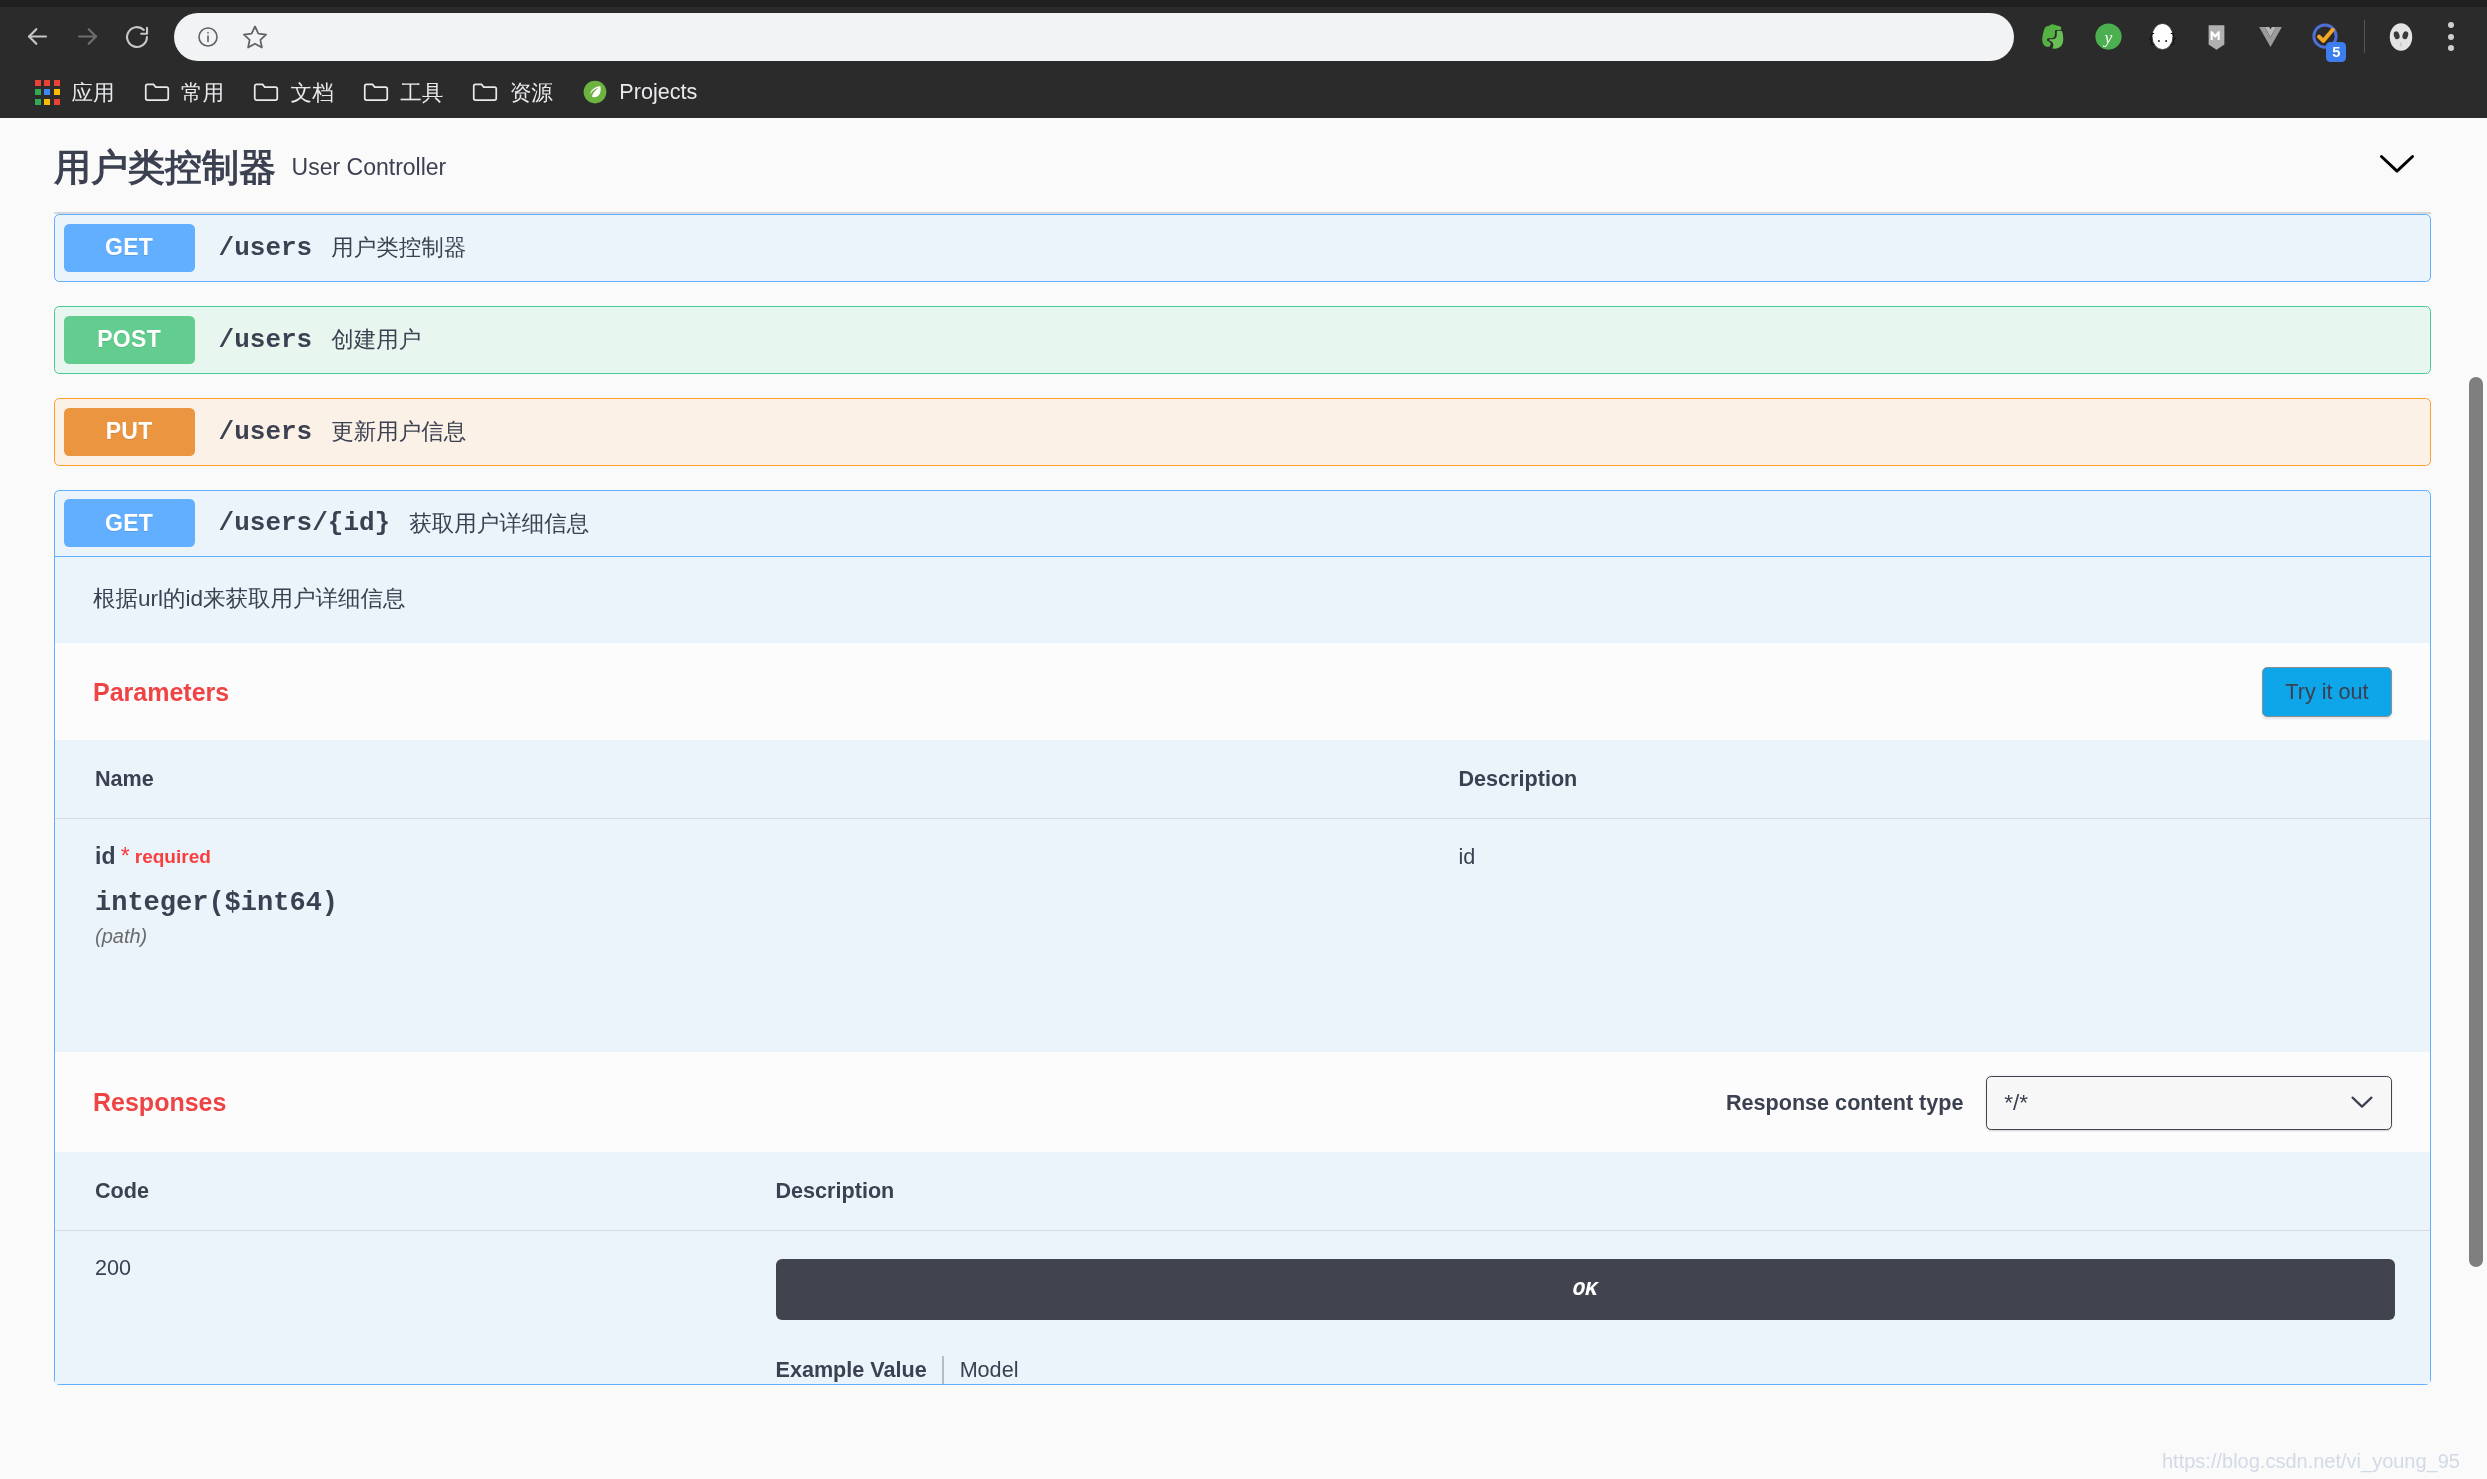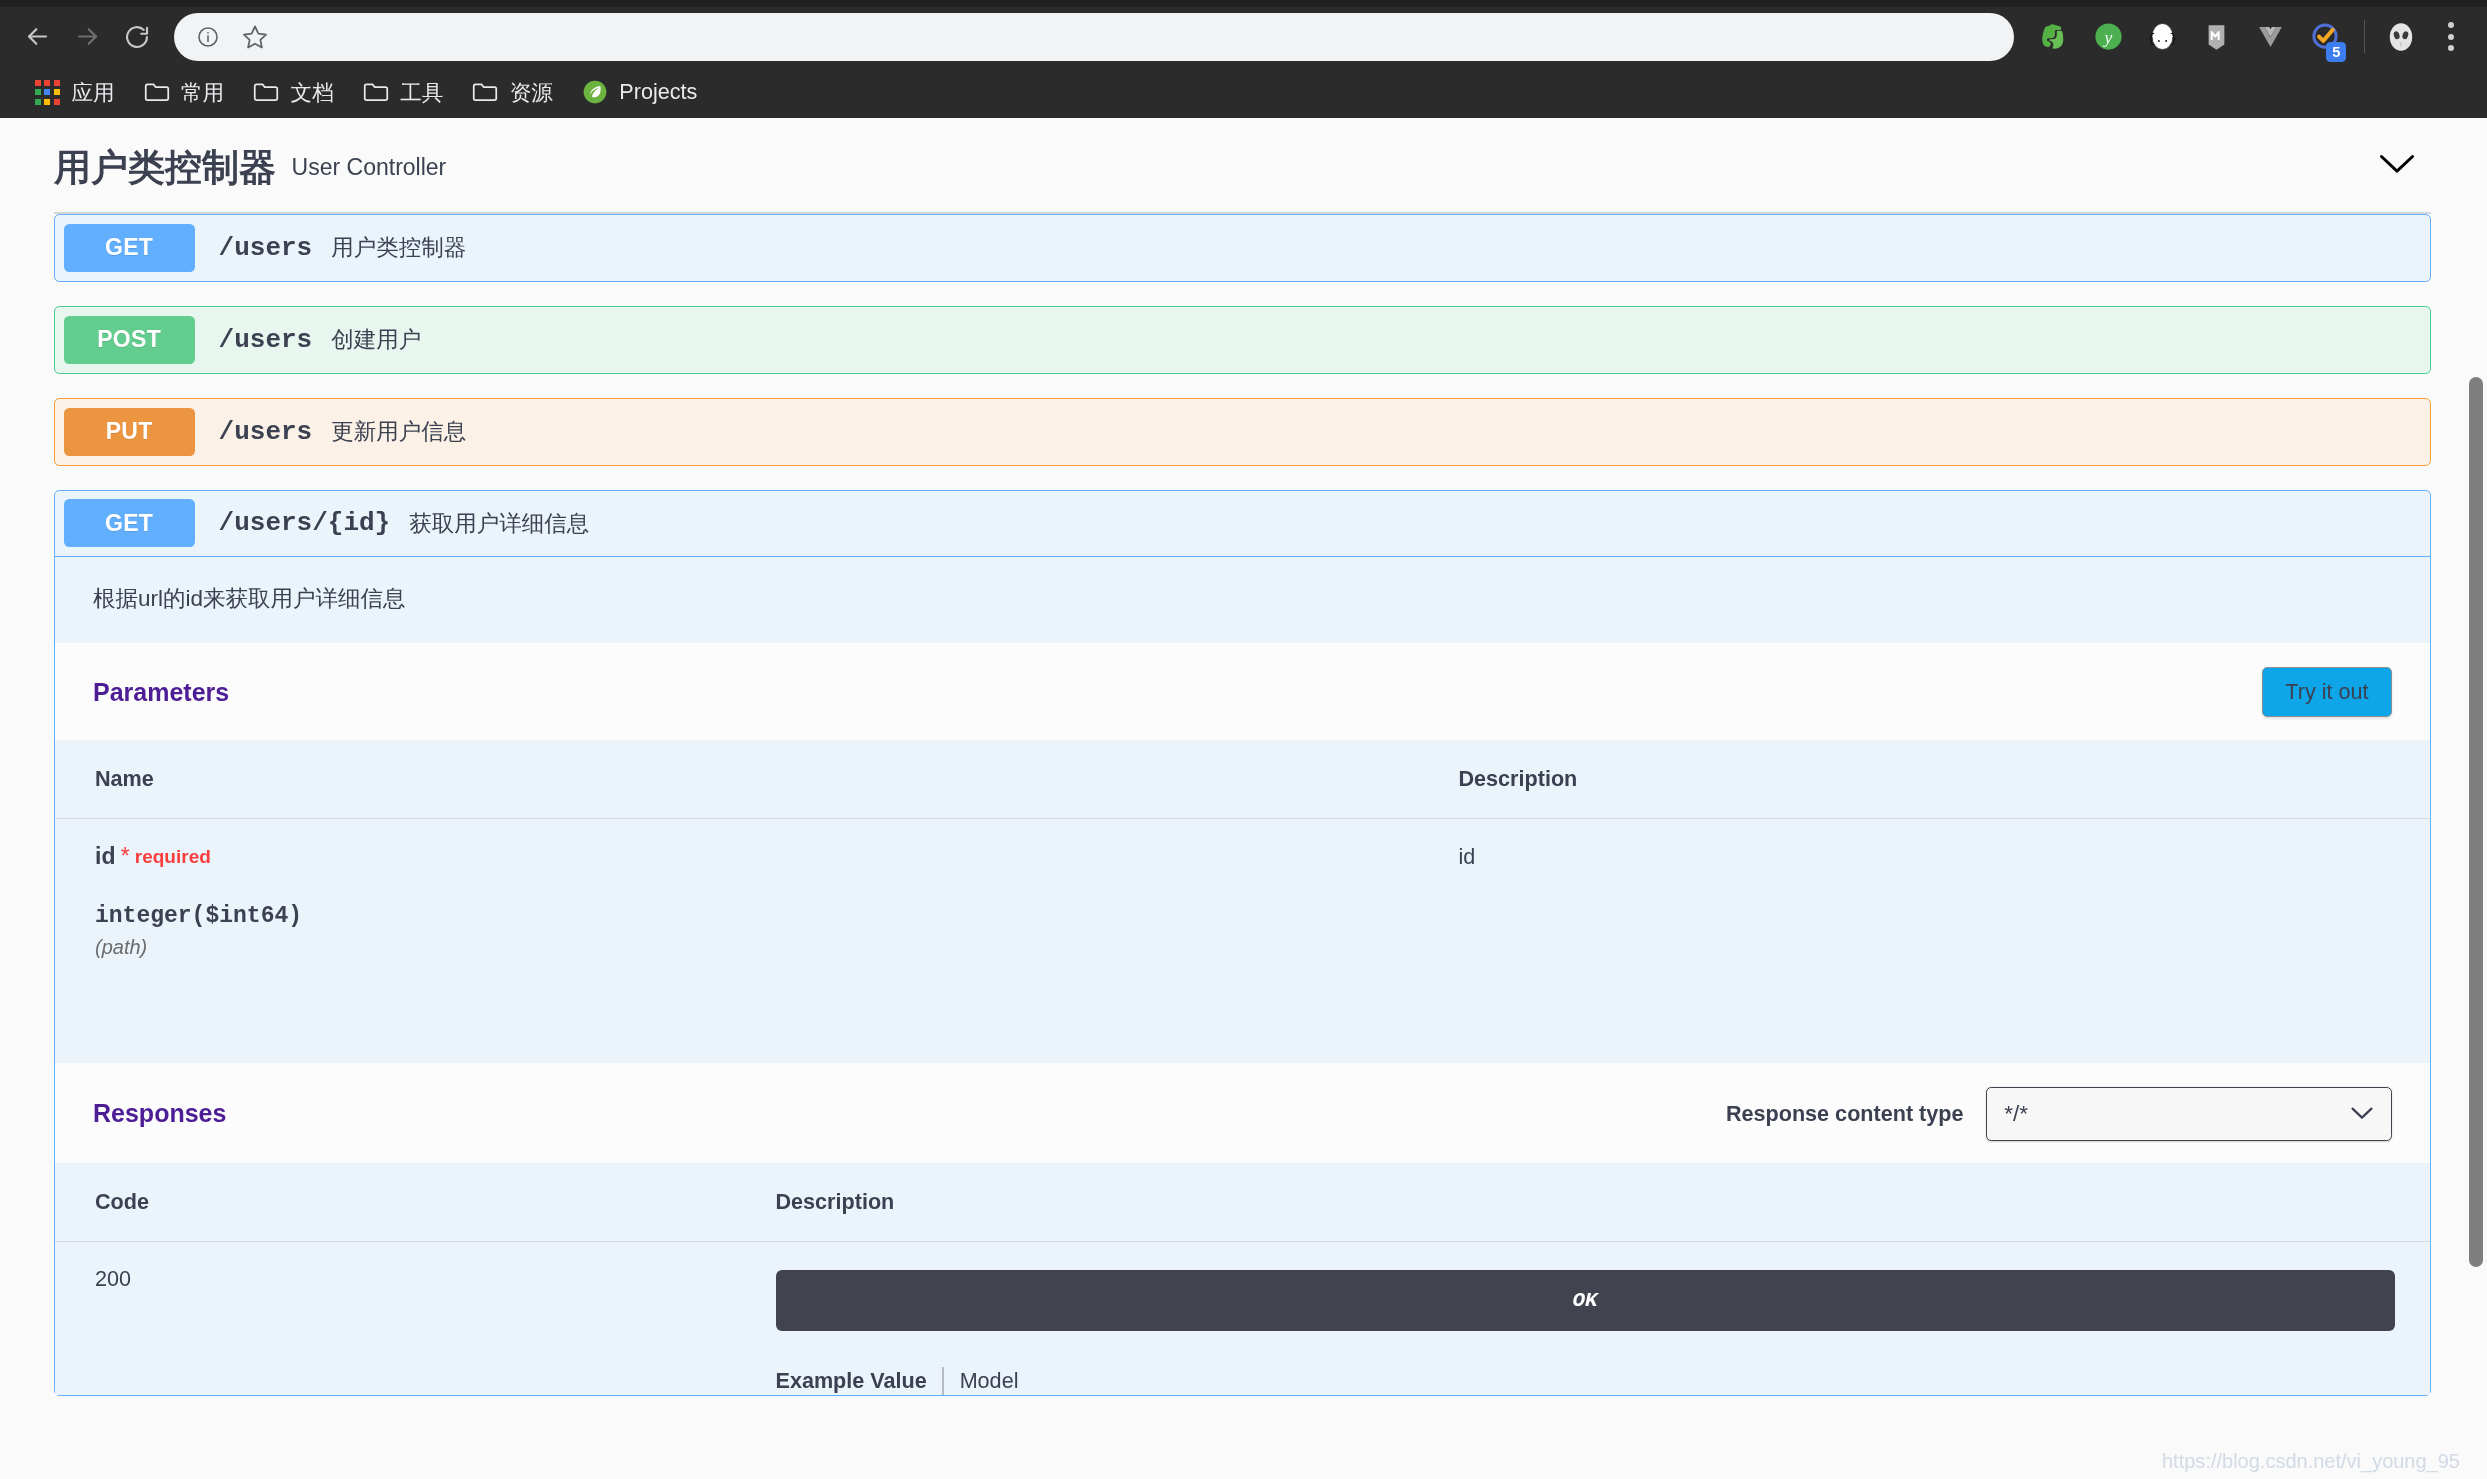--- a/index.html
+++ b/index.html
@@ -265,21 +265,21 @@
   .section-head {
     display: flex;
     align-items: center;
     justify-content: space-between;
     padding: 24px 38px 22.5px 38px;
     background: #fcfcfd;
   }
   .section-title {
     font-size: 25px;
     font-weight: bold;
-    color: #4c1d95;
+    color: #ef4444;
   }
   #try-it-out-btn {
     font-size: 21.6px;
     color: #3b4151;
     background: #0ea5e9;
     border: 1.7px solid #888d96;
     border-radius: 5.2px;
     padding: 11.2px 22.5px;
     box-shadow: 0 1.7px 2.6px rgba(0,0,0,0.10);
   }
@@ -318,23 +318,23 @@
   }
   .param-required {
     color: #f93e3e;
     font-size: 19px;
     font-weight: bold;
     margin-left: 5.2px;
     vertical-align: 0.9px;
   }
   .param-type {
     font-family: "Liberation Mono", "DejaVu Sans Mono", monospace;
-    font-size: 23px;
-    color: #3b4151;
-    margin-top: 33px;
+    font-size: 27px;
+    color: #3b4151;
+    margin-top: 18px;
     font-weight: bold;
   }
   .param-in {
     font-size: 20px;
     color: #6b6b6b;
     font-style: italic;
     margin-top: 7px;
   }
   .param-desc-val {
     font-size: 21.6px;

